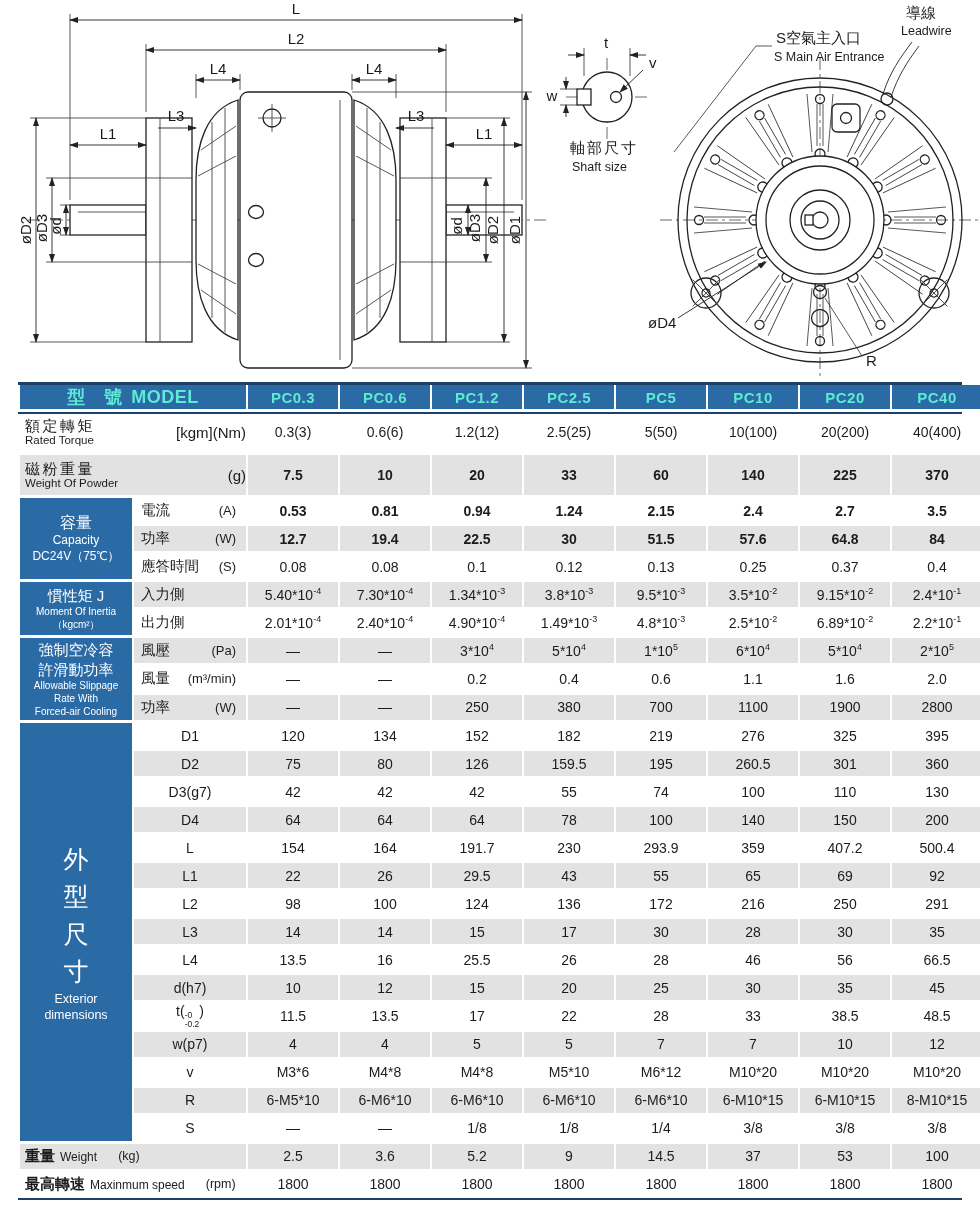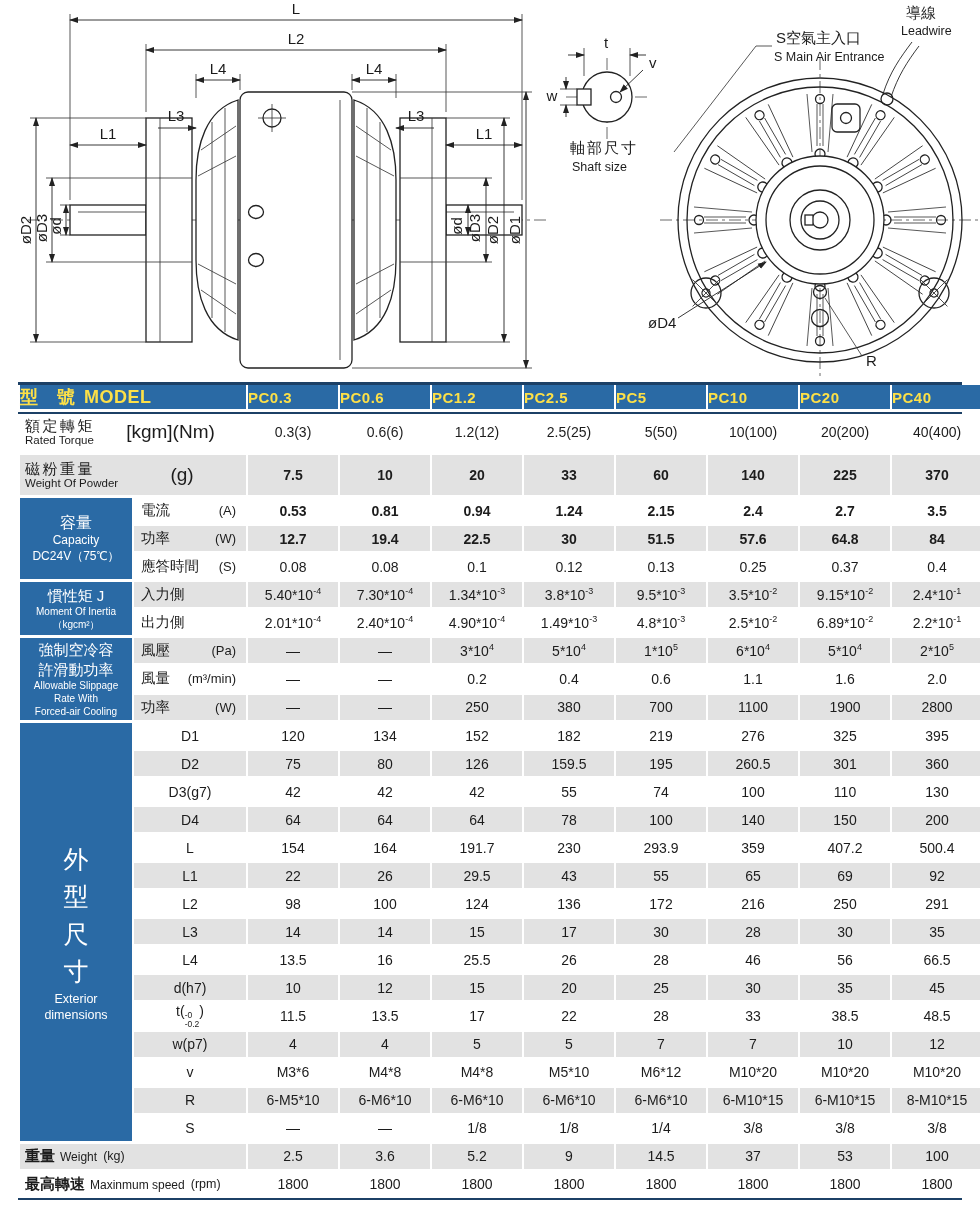--- a/index.html
+++ b/index.html
@@ -21,47 +21,47 @@
   .arrE{marker-end:url(#ar)}
 
   
   .table-wrap{position:relative;margin:0 18px;width:944px}
   .rule{position:absolute;left:0;right:0;background:#1c4066;z-index:2}
   .rule-top{top:0;height:3px}
   .rule-head{top:30px;height:2px}
   .rule-bot{bottom:0;height:2px}
   table{border-collapse:separate;border-spacing:2px 3px;width:944px;table-layout:fixed}
   th,td{padding:0}
-  thead th{background:#2a6aa5;color:#fde047;height:19px;font-size:15px;font-weight:bold;letter-spacing:.5px;text-align:left}
+  thead th{background:#2a6aa5;color:#5eead4;height:19px;font-size:15px;font-weight:bold;letter-spacing:.5px;text-align:center}
   th.model-th{font-size:18px}
   th.model-th .zh{letter-spacing:7px;margin-right:2px}
   tbody td{height:25px;font-size:14px;vertical-align:middle;background:#fff}
   tr.tall td{height:40px}
   tr.shade td{background:#e2e2e2}
   tbody td.sec{background:#2a6aa5;color:#fff;text-align:center;vertical-align:middle;line-height:1.3;padding:2px}
   .sec .zh{display:block;font-size:15px;font-weight:normal}
   .sec .en{display:block;font-size:10px;font-weight:normal}
   .sec-cap .zh{font-size:16px}
   .sec-cap .en{font-size:12px}
   .sec-ext .zh{font-size:25px;line-height:1.5}
   .sec-ext .en{font-size:12.5px}
   td.val{text-align:center}
   tr.boldvals td.val{font-weight:bold}
   sup{font-size:9px;line-height:0}
   .cellflex{display:flex;align-items:center;height:100%;padding-left:5px}
   td.plain .lblk{display:flex;flex-direction:column;justify-content:flex-start;line-height:1.15}
   td.plain .lz{font-size:15px;letter-spacing:2.5px}
   td.plain .le{font-size:11.5px}
-  td.plain .lu{flex:1;text-align:center;font-size:19px}
+  td.plain .lu{flex:1;text-align:right;font-size:15px}
   td.sub .cellflex{justify-content:space-between;padding:0 10px 0 7px}
   td.sub .ls{font-size:14.5px}
   td.sub .lu{font-size:13px}
   td.dim .cellflex{justify-content:center;padding:0}
   td.dim .ls{font-size:14px}
-  td.wide .cellflex{gap:3px}
+  td.wide .cellflex{gap:18px}
   td.wide .lblk{display:flex;flex-direction:row;align-items:baseline;gap:5px}
   td.wide .lz{font-size:15px;font-weight:bold}
   td.wide .le{font-size:12px}
   td.wide .lu{font-size:12.5px;padding-left:3px}
   .tol{display:inline-flex;flex-direction:column;font-size:8.5px;line-height:1.05;vertical-align:-2px}
   .tol i{font-style:normal}
 </style>
 </head>
 <body>
 

